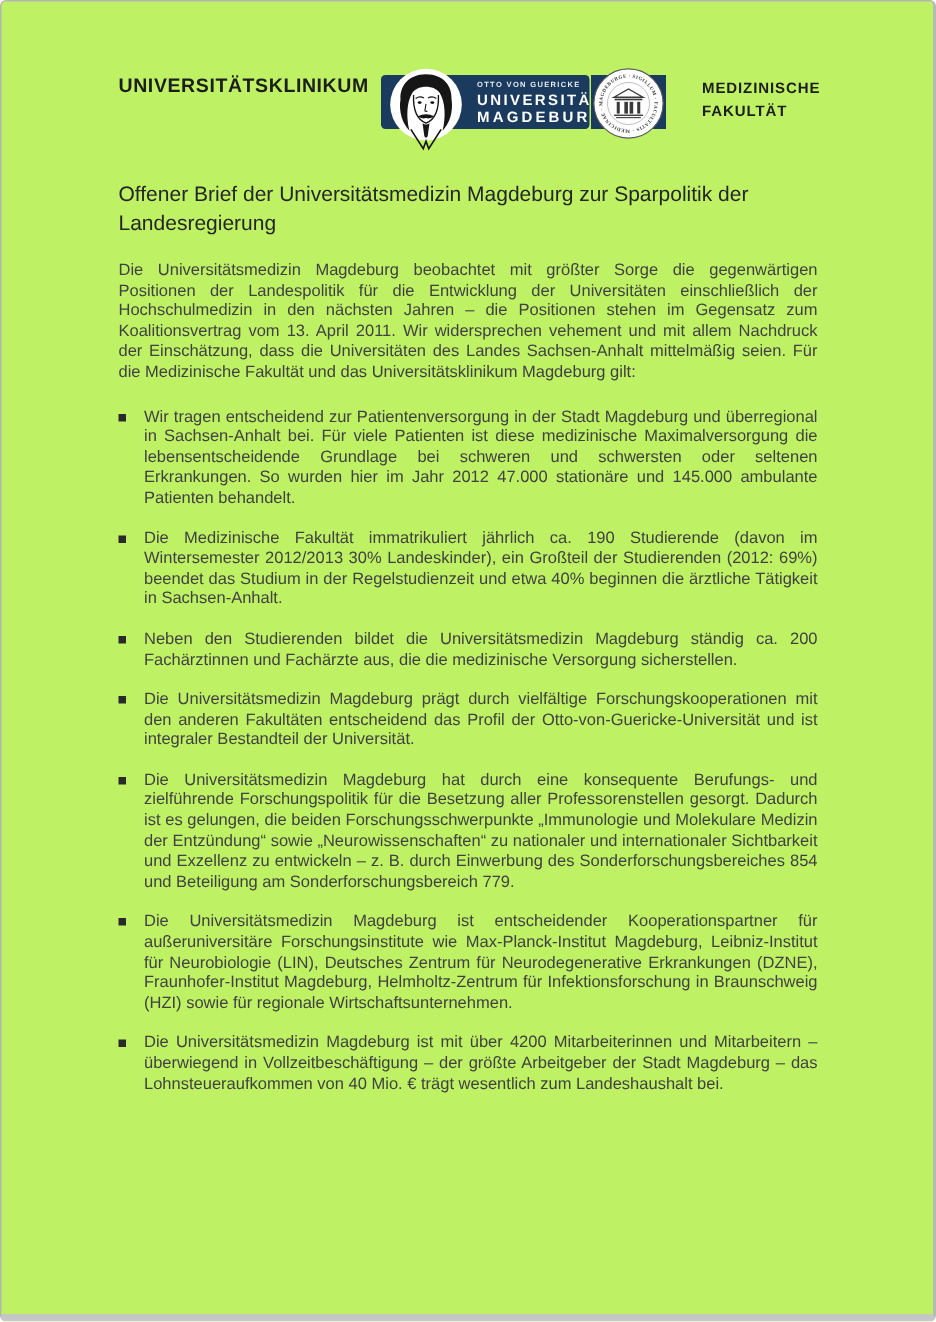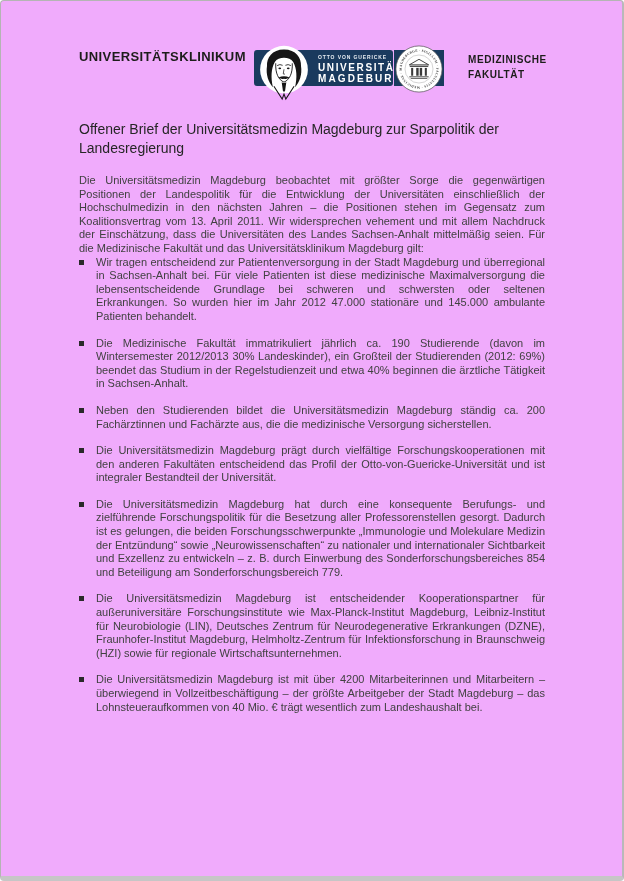--- a/index.html
+++ b/index.html
@@ -2,21 +2,21 @@
 <html><head>
 <meta charset="utf-8">
 <style>
   * { margin:0; padding:0; box-sizing:border-box; }
   html,body { background:#ffffff; }
   body { font-family:"Liberation Sans", sans-serif; }
 
   .page {
     position:relative;
     width:624px; height:881px;
-    background:#f0abfc;
+    background:#bef264;
     border:1px solid #b4b4b4;
     border-right:2px solid #b9b9b9;
     border-bottom:5px solid #c6c6c6;
     border-radius:4px;
     overflow:hidden;
   }
 
   .content { padding:45px 77px 0 78px; }
 
   
@@ -61,21 +61,21 @@
   .title {
     margin-top:12px;
     font-size:14px; font-weight:normal; line-height:19px;
     color:#262626; text-align:left;
   }
   .intro {
     margin-top:16px;
     font-size:11px; line-height:13.6px;
     color:#414141; text-align:justify;
   }
-  .bullets { }
+  .bullets { margin-top:16px; }
   .bullet-item { display:flex; margin-bottom:13px; }
   .bullet-marker {
     flex:0 0 5px; width:5px; height:5px;
     margin-top:4px; margin-right:12px;
     background:#2a2a2a;
   }
   .bullet-text {
     flex:1 1 auto;
     font-size:11px; line-height:13.6px;
     color:#414141; text-align:justify;

